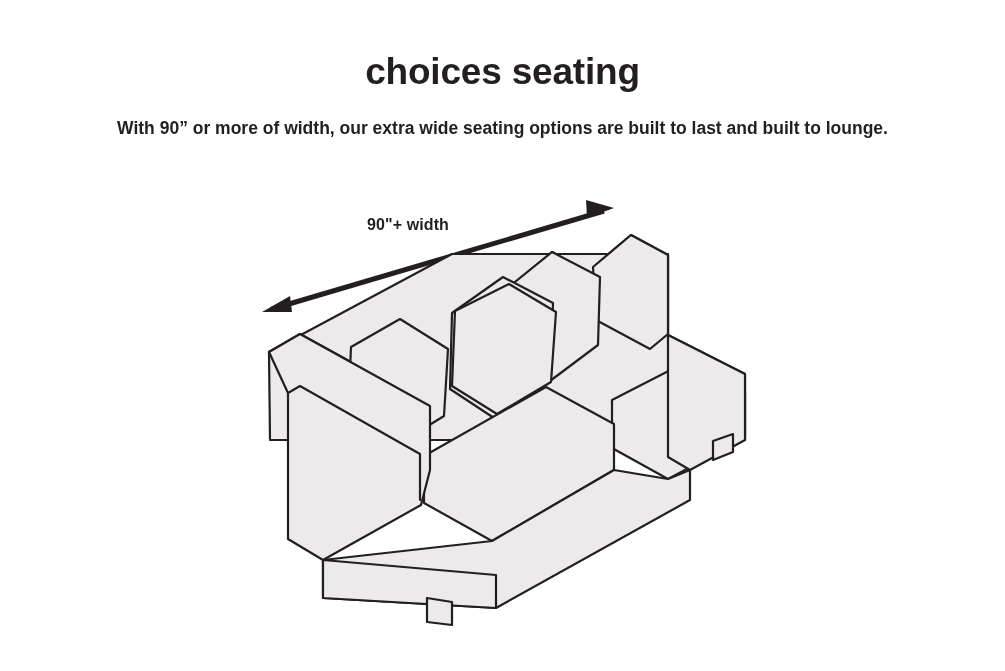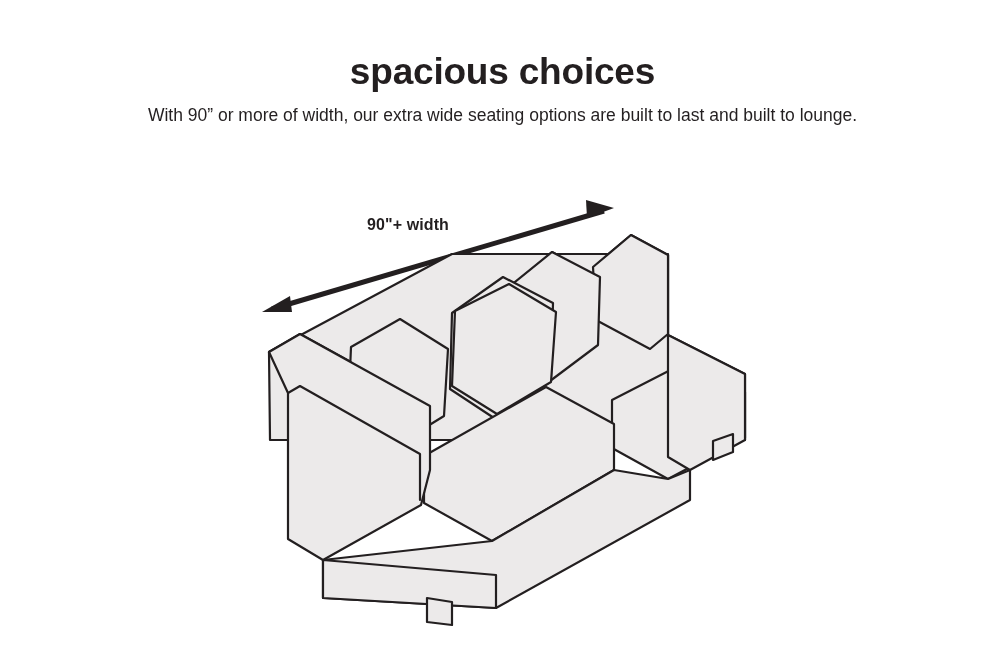--- a/index.html
+++ b/index.html
@@ -28,26 +28,26 @@
     width: 1005px;
     text-align: center;
     font-size: 37px;
     font-weight: bold;
     letter-spacing: -0.2px;
     color: #231f20;
     line-height: 1.1;
   }
   .subcopy {
     position: absolute;
-    top: 102px;
+    top: 115px;
     left: 50px;
     width: 905px;
     text-align: center;
     font-size: 17.5px;
-    font-weight: normal;
+    font-weight: bold;
     color: #231f20;
     line-height: 1.5;
   }
   .subcopy .line {
     display: block;
   }
   .dim-label {
     position: absolute;
     top: 216px;
     left: 367px;
@@ -63,21 +63,21 @@
     width: 1005px;
     height: 671px;
     pointer-events: none;
   }
 </style>
 </head>
 <body>
 
 <div class="page">
 
-  <div class="headline">spacious choices</div>
+  <div class="headline">choices seating</div>
 
   <div class="subcopy">
     <span class="line">With 90” or more of width, our extra wide seating options are built to last and built to lounge.</span>
   </div>
 
   <div class="dim-label">90"+ width</div>
 
   <svg class="illustration" viewBox="0 0 1005 671" xmlns="http://www.w3.org/2000/svg">
 
     <g>

